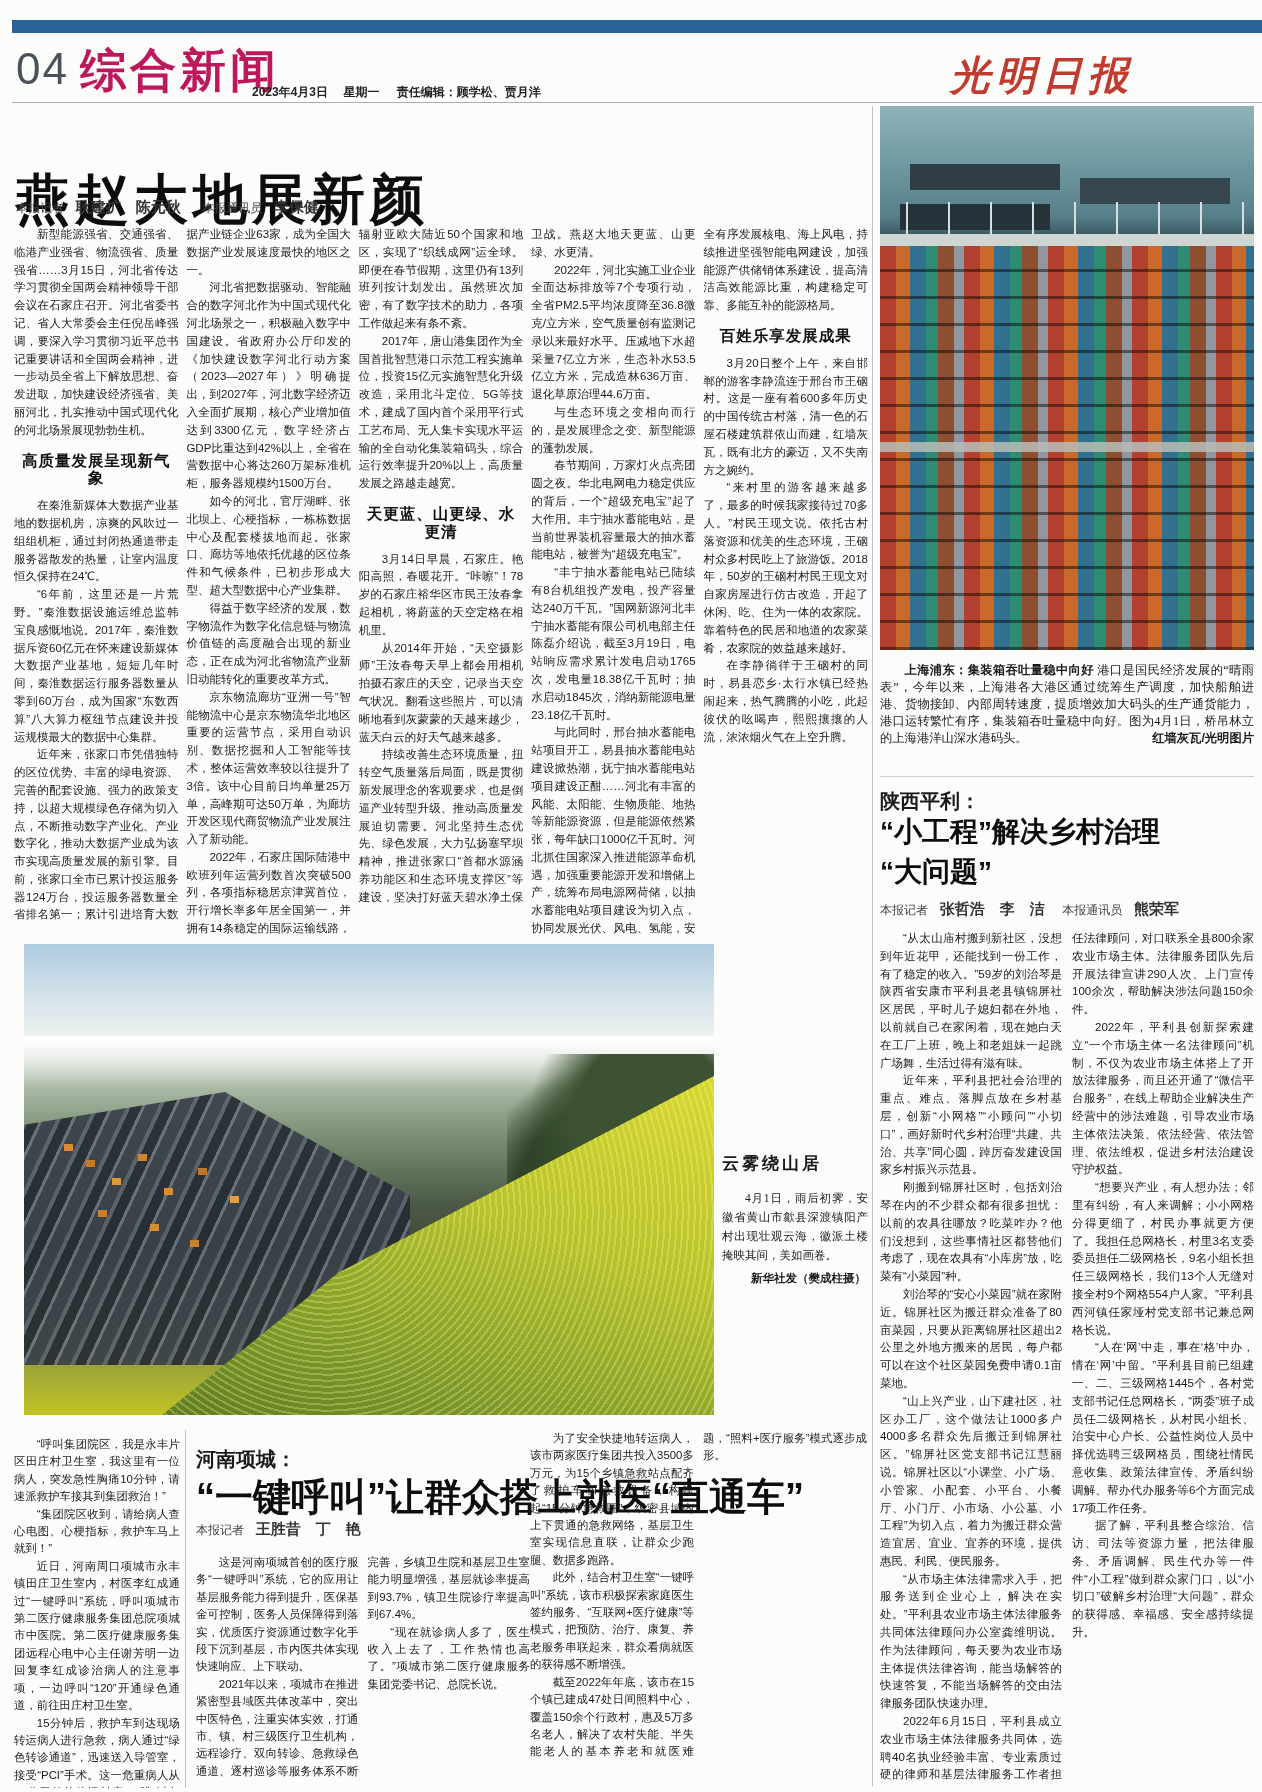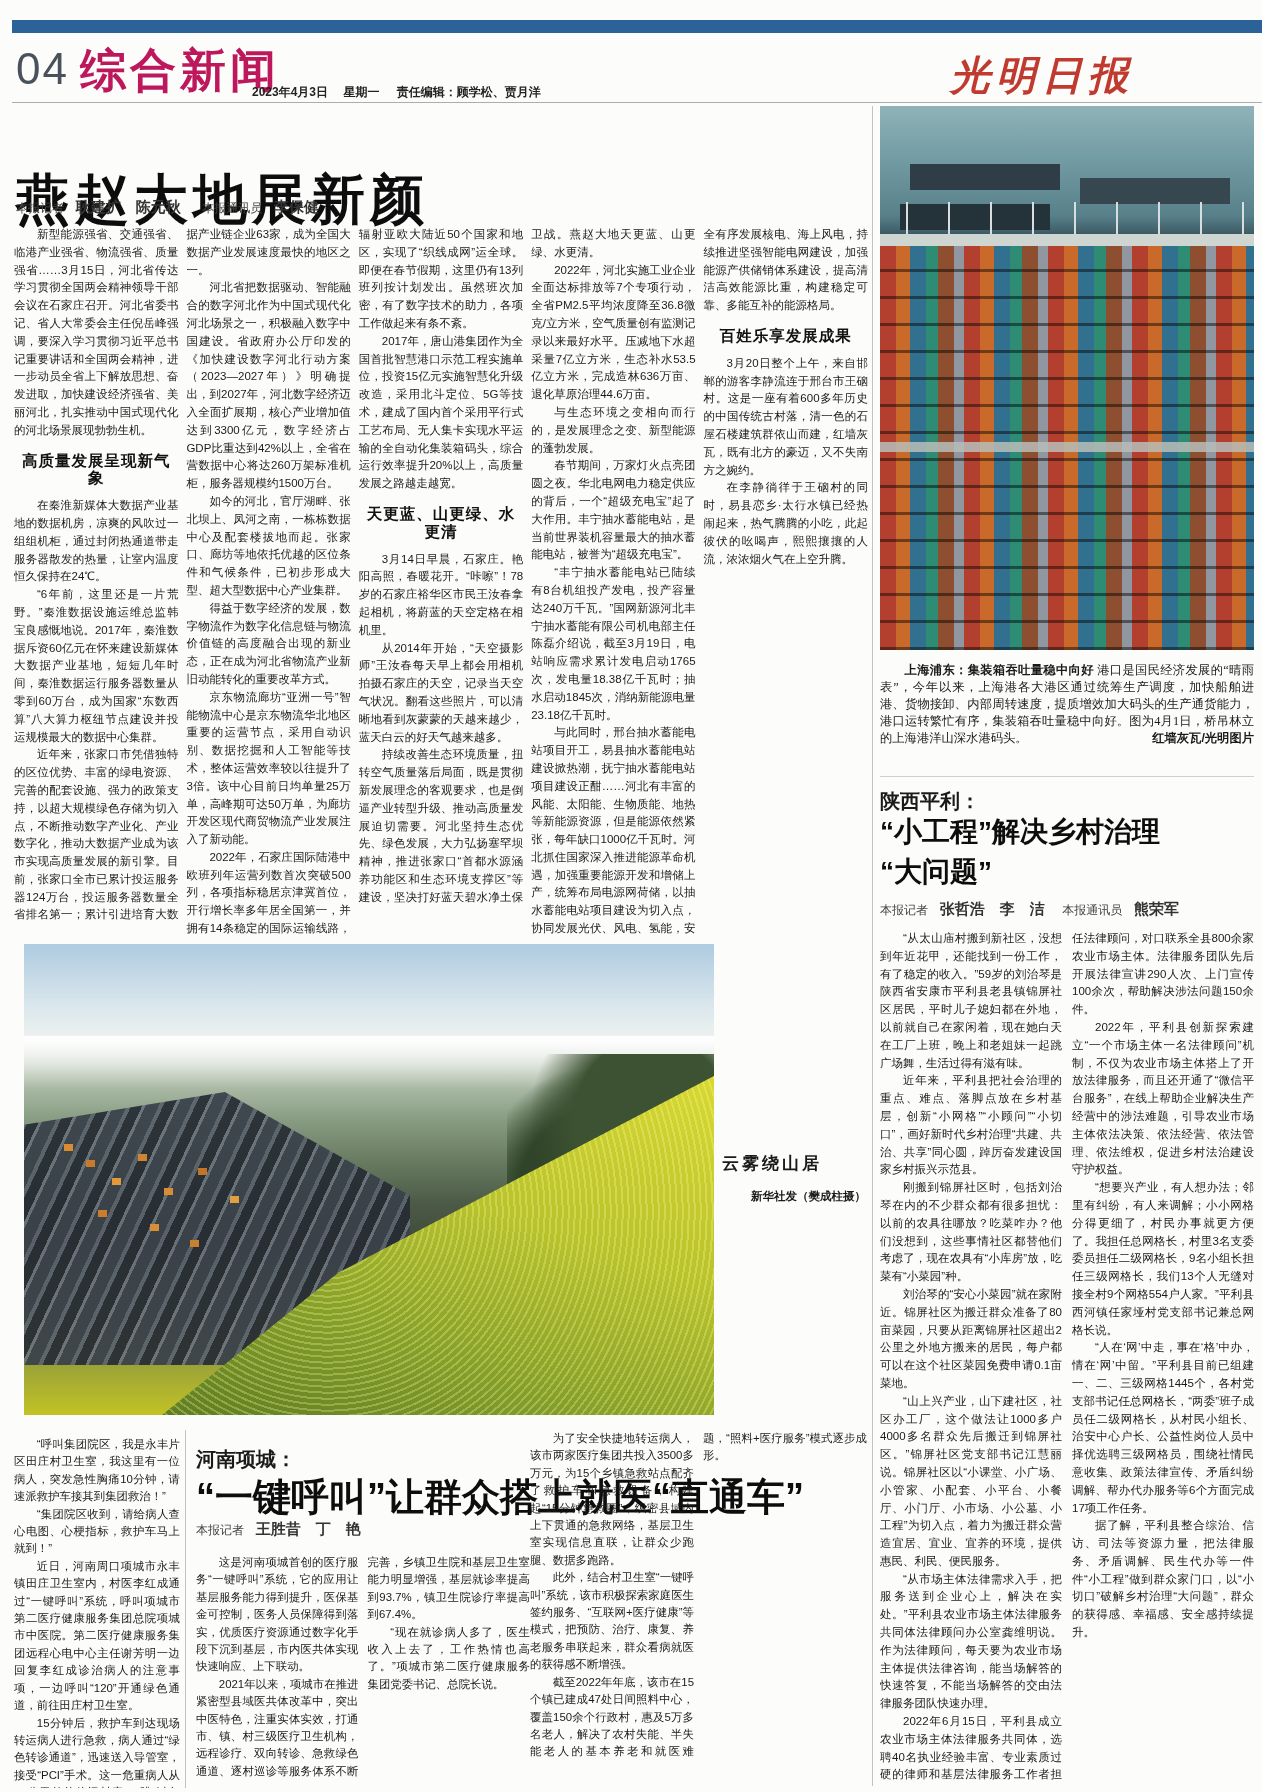--- a/index.html
+++ b/index.html
@@ -118,49 +118,51 @@
     <span class="role">本报通讯员</span>
     <span class="names">李保健</span>
   </div>
   <div class="lead-cols">
       <p class="para">新型能源强省、交通强省、临港产业强省、物流强省、质量强省……3月15日，河北省传达学习贯彻全国两会精神领导干部会议在石家庄召开。河北省委书记、省人大常委会主任倪岳峰强调，要深入学习贯彻习近平总书记重要讲话和全国两会精神，进一步动员全省上下解放思想、奋发进取，加快建设经济强省、美丽河北，扎实推动中国式现代化的河北场景展现勃勃生机。</p>
       <h3 class="subhead">高质量发展呈现新气象</h3>
       <p class="para">在秦淮新媒体大数据产业基地的数据机房，凉爽的风吹过一组组机柜，通过封闭热通道带走服务器散发的热量，让室内温度恒久保持在24℃。</p>
       <p class="para">“6年前，这里还是一片荒野。”秦淮数据设施运维总监韩宝良感慨地说。2017年，秦淮数据斥资60亿元在怀来建设新媒体大数据产业基地，短短几年时间，秦淮数据运行服务器数量从零到60万台，成为国家“东数西算”八大算力枢纽节点建设并投运规模最大的数据中心集群。</p>
       <p class="para">近年来，张家口市凭借独特的区位优势、丰富的绿电资源、完善的配套设施、强力的政策支持，以超大规模绿色存储为切入点，不断推动数字产业化、产业数字化，推动大数据产业成为该市实现高质量发展的新引擎。目前，张家口全市已累计投运服务器124万台，投运服务器数量全省排名第一；累计引进培育大数据产业链企业63家，成为全国大数据产业发展速度最快的地区之一。</p>
       <p class="para">河北省把数据驱动、智能融合的数字河北作为中国式现代化河北场景之一，积极融入数字中国建设。省政府办公厅印发的《加快建设数字河北行动方案（2023—2027年）》明确提出，到2027年，河北数字经济迈入全面扩展期，核心产业增加值达到3300亿元，数字经济占GDP比重达到42%以上，全省在营数据中心将达260万架标准机柜，服务器规模约1500万台。</p>
-      <p class="para">如今的河北，官厅湖畔、张北坝上、凤河之南，一栋栋数据中心及配套楼拔地而起。张家口、廊坊等地依托优越的区位条件和气候条件，已初步形成大型、超大型数据中心产业集群。</p>
+      <p class="para">如今的河北，官厅湖畔、张北坝上、心梗指标，一栋栋数据中心及配套楼拔地而起。张家口、廊坊等地依托优越的区位条件和气候条件，已初步形成大型、超大型数据中心产业集群。</p>
       <p class="para">得益于数字经济的发展，数字物流作为数字化信息链与物流价值链的高度融合出现的新业态，正在成为河北省物流产业新旧动能转化的重要改革方式。</p>
       <p class="para">京东物流廊坊“亚洲一号”智能物流中心是京东物流华北地区重要的运营节点，采用自动识别、数据挖掘和人工智能等技术，整体运营效率较以往提升了3倍。该中心目前日均单量25万单，高峰期可达50万单，为廊坊开发区现代商贸物流产业发展注入了新动能。</p>
       <p class="para">2022年，石家庄国际陆港中欧班列年运营列数首次突破500列，各项指标稳居京津冀首位，开行增长率多年居全国第一，并拥有14条稳定的国际运输线路，辐射亚欧大陆近50个国家和地区，实现了“织线成网”运全球。即便在春节假期，这里仍有13列班列按计划发出。虽然班次加密，有了数字技术的助力，各项工作做起来有条不紊。</p>
       <p class="para">2017年，唐山港集团作为全国首批智慧港口示范工程实施单位，投资15亿元实施智慧化升级改造，采用北斗定位、5G等技术，建成了国内首个采用平行式工艺布局、无人集卡实现水平运输的全自动化集装箱码头，综合运行效率提升20%以上，高质量发展之路越走越宽。</p>
       <h3 class="subhead">天更蓝、山更绿、水更清</h3>
       <p class="para">3月14日早晨，石家庄。艳阳高照，春暖花开。“咔嚓”！78岁的石家庄裕华区市民王汝春拿起相机，将蔚蓝的天空定格在相机里。</p>
       <p class="para">从2014年开始，“天空摄影师”王汝春每天早上都会用相机拍摄石家庄的天空，记录当天空气状况。翻看这些照片，可以清晰地看到灰蒙蒙的天越来越少，蓝天白云的好天气越来越多。</p>
       <p class="para">持续改善生态环境质量，扭转空气质量落后局面，既是贯彻新发展理念的客观要求，也是倒逼产业转型升级、推动高质量发展迫切需要。河北坚持生态优先、绿色发展，大力弘扬塞罕坝精神，推进张家口“首都水源涵养功能区和生态环境支撑区”等建设，坚决打好蓝天碧水净土保卫战。燕赵大地天更蓝、山更绿、水更清。</p>
       <p class="para">2022年，河北实施工业企业全面达标排放等7个专项行动，全省PM2.5平均浓度降至36.8微克/立方米，空气质量创有监测记录以来最好水平。压减地下水超采量7亿立方米，生态补水53.5亿立方米，完成造林636万亩、退化草原治理44.6万亩。</p>
       <p class="para">与生态环境之变相向而行的，是发展理念之变、新型能源的蓬勃发展。</p>
       <p class="para">春节期间，万家灯火点亮团圆之夜。华北电网电力稳定供应的背后，一个“超级充电宝”起了大作用。丰宁抽水蓄能电站，是当前世界装机容量最大的抽水蓄能电站，被誉为“超级充电宝”。</p>
       <p class="para">“丰宁抽水蓄能电站已陆续有8台机组投产发电，投产容量达240万千瓦。”国网新源河北丰宁抽水蓄能有限公司机电部主任陈磊介绍说，截至3月19日，电站响应需求累计发电启动1765次，发电量18.38亿千瓦时；抽水启动1845次，消纳新能源电量23.18亿千瓦时。</p>
       <p class="para">与此同时，邢台抽水蓄能电站项目开工，易县抽水蓄能电站建设掀热潮，抚宁抽水蓄能电站项目建设正酣……河北有丰富的风能、太阳能、生物质能、地热等新能源资源，但是能源依然紧张，每年缺口1000亿千瓦时。河北抓住国家深入推进能源革命机遇，加强重要能源开发和增储上产，统筹布局电源网荷储，以抽水蓄能电站项目建设为切入点，协同发展光伏、风电、氢能，安全有序发展核电、海上风电，持续推进坚强智能电网建设，加强能源产供储销体系建设，提高清洁高效能源比重，构建稳定可靠、多能互补的能源格局。</p>
       <h3 class="subhead">百姓乐享发展成果</h3>
       <p class="para">3月20日整个上午，来自邯郸的游客李静流连于邢台市王硇村。这是一座有着600多年历史的中国传统古村落，清一色的石屋石楼建筑群依山而建，红墙灰瓦，既有北方的豪迈，又不失南方之婉约。</p>
+      <p class="para">“来村里的游客越来越多了，最多的时候我家接待过70多人。”村民王现文说。依托古村落资源和优美的生态环境，王硇村众多村民吃上了旅游饭。2018年，50岁的王硇村村民王现文对自家房屋进行仿古改造，开起了休闲、吃、住为一体的农家院。靠着特色的民居和地道的农家菜肴，农家院的效益越来越好。</p>
       <p class="para">在李静徜徉于王硇村的同时，易县恋乡·太行水镇已经热闹起来，热气腾腾的小吃，此起彼伏的吆喝声，熙熙攘攘的人流，浓浓烟火气在上空升腾。</p>
     </div>
 
   <div class="mt-photo">
     <div class="mt-mist"></div>
     <div class="mt-trees"></div>
     <div class="mt-village"></div>
     <div class="mt-accents"></div>
     <div class="mt-field"></div>
   </div>
 
   <div class="side-cap">
     <h2 class="side-cap-title">云雾绕山居</h2>
+    <p class="side-cap-body">4月1日，雨后初霁，安徽省黄山市歙县深渡镇阳产村出现壮观云海，徽派土楼掩映其间，美如画卷。</p>
     <div class="side-cap-credit">新华社发（樊成柱摄）</div>
   </div>
 
   <div class="henan-lead">
       <p class="para">“呼叫集团院区，我是永丰片区田庄村卫生室，我这里有一位病人，突发急性胸痛10分钟，请速派救护车接其到集团救治！”</p>
       <p class="para">“集团院区收到，请给病人查心电图、心梗指标，救护车马上就到！”</p>
       <p class="para">近日，河南周口项城市永丰镇田庄卫生室内，村医李红成通过“一键呼叫”系统，呼叫项城市第二医疗健康服务集团总院项城市中医院。第二医疗健康服务集团远程心电中心主任谢芳明一边回复李红成诊治病人的注意事项，一边呼叫“120”开通绿色通道，前往田庄村卫生室。</p>
       <p class="para">15分钟后，救护车到达现场转运病人进行急救，病人通过“绿色转诊通道”，迅速送入导管室，接受“PCI”手术。这一危重病人从23公里外的偏远村庄，“跳”过急诊科和冠心病监护病房，快速到达心脏导管室，从“一键呼叫”到入院治疗，仅仅用了30分钟。</p>
     </div>
   <div class="vrule-henan"></div>

